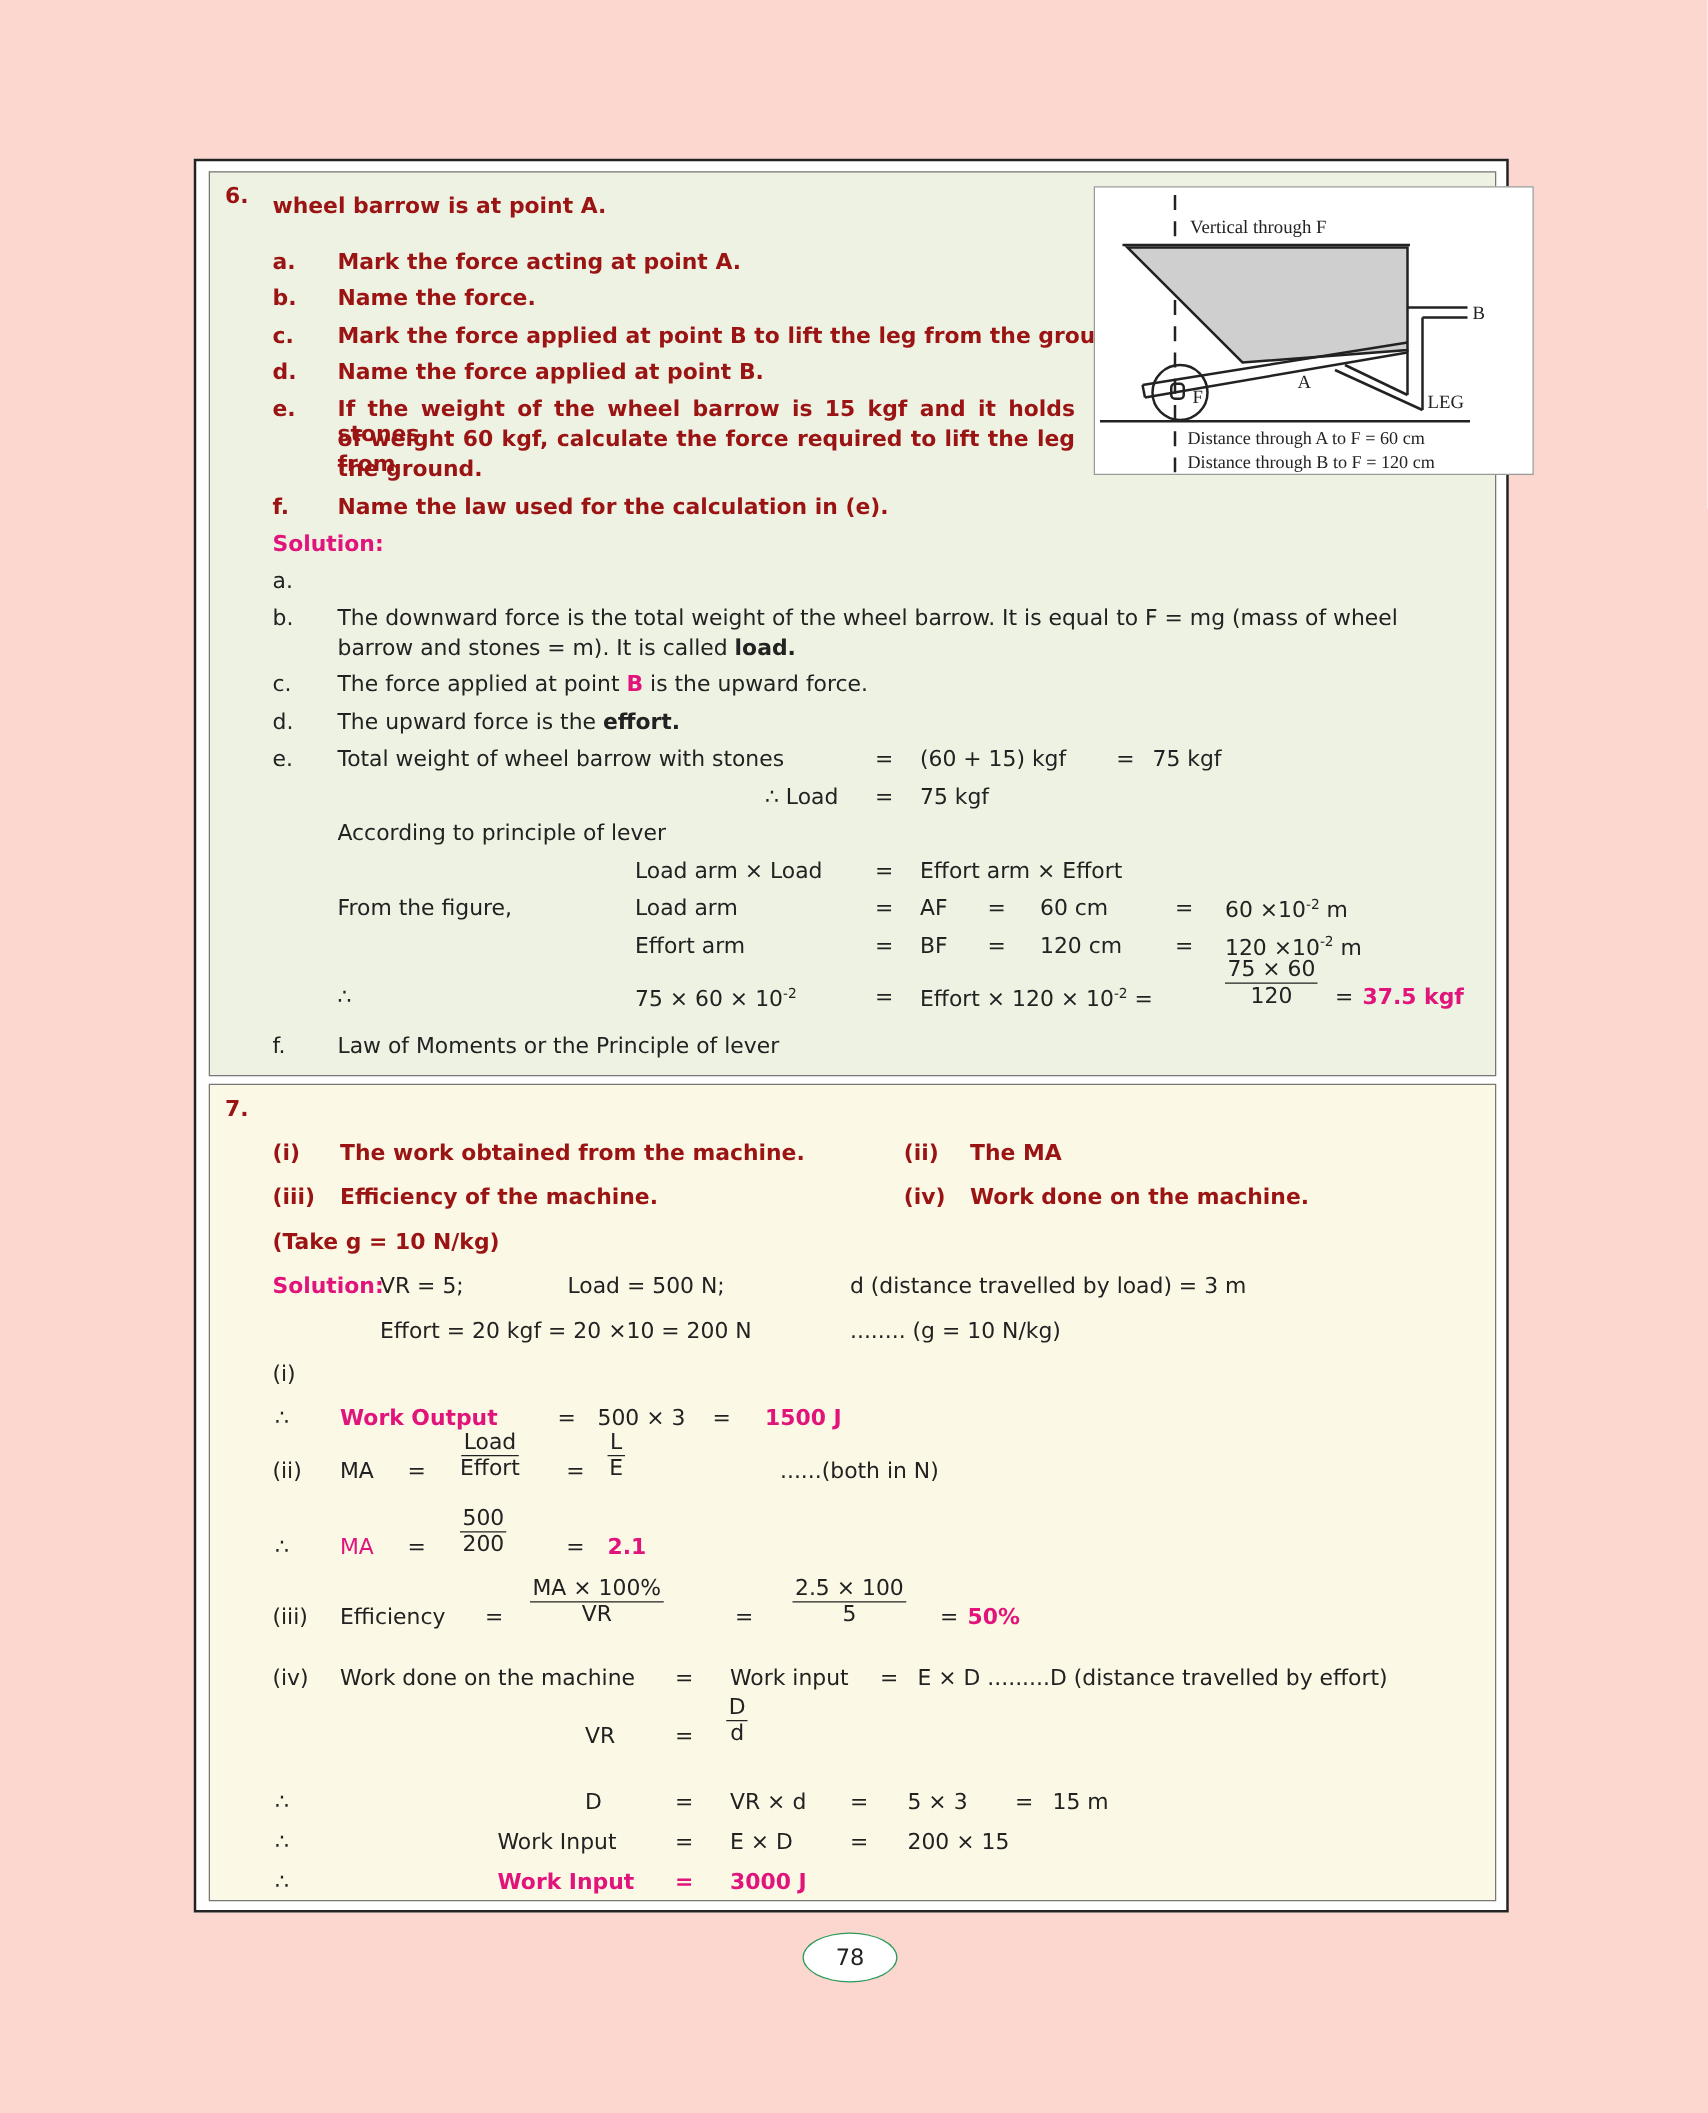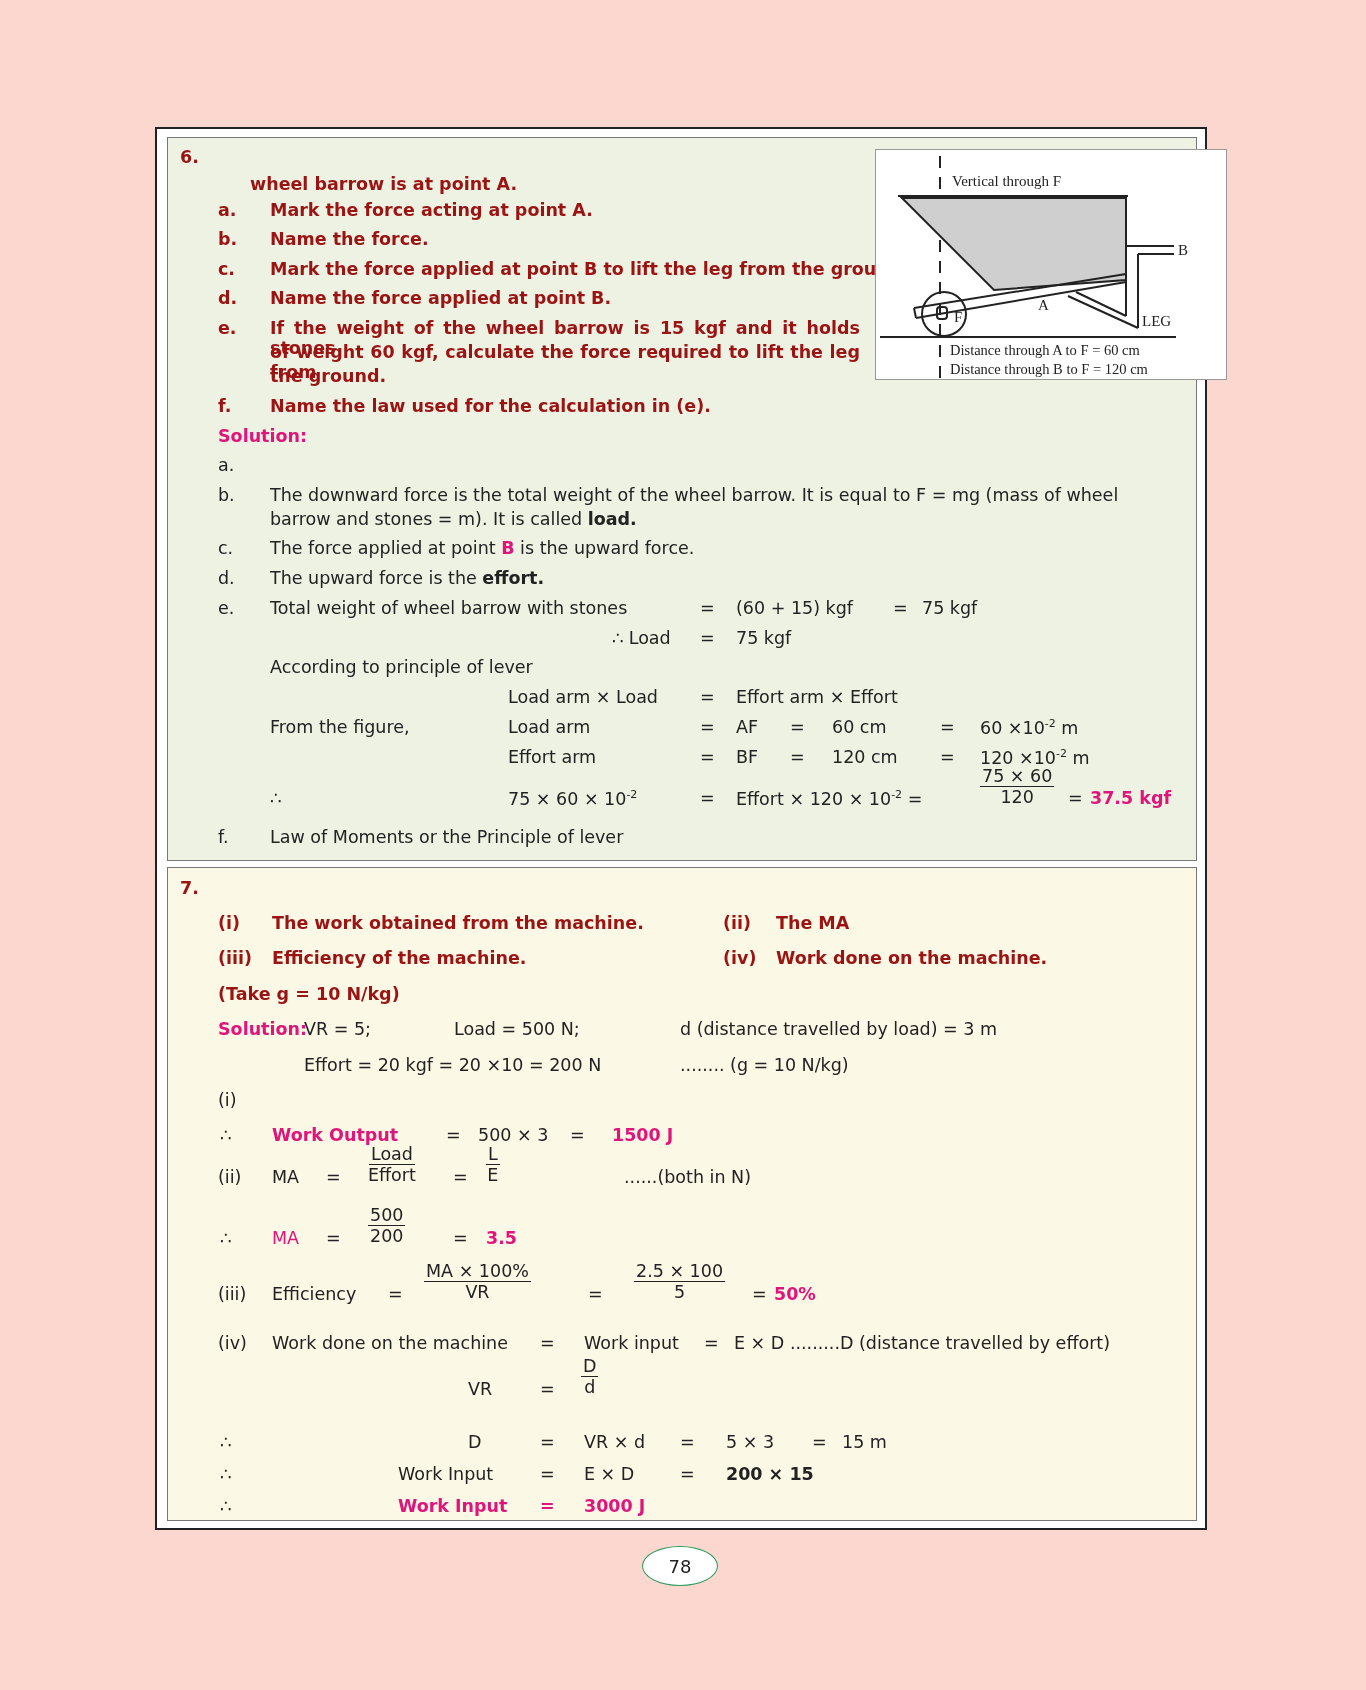--- a/index.html
+++ b/index.html
@@ -25,21 +25,21 @@
              border-radius:50%; background:#fff; box-sizing:border-box; display:flex; align-items:center; justify-content:center;
              font-size:18px; color:#222; }
 </style>
 </head>
 <body>
 
 <div class="frame">
 
   <div class="box box1">
     <span class="abs q" style="left:12px;top:9px;">6.</span>
-    <span class="abs q" style="left:50px;top:36px;margin-left:32px;">wheel barrow is at point A.</span>
+    <span class="abs q" style="left:50px;top:17px;">wheel barrow is at point A.</span>
 
     <span class="abs q" style="left:50px;top:62px;">a.</span>
     <span class="abs q" style="left:102px;top:62px;">Mark the force acting at point A.</span>
     <span class="abs q" style="left:50px;top:91px;">b.</span>
     <span class="abs q" style="left:102px;top:91px;">Name the force.</span>
     <span class="abs q" style="left:50px;top:121px;">c.</span>
     <span class="abs q" style="left:102px;top:121px;">Mark the force applied at point B to lift the leg from the ground.</span>
     <span class="abs q" style="left:50px;top:150px;">d.</span>
     <span class="abs q" style="left:102px;top:150px;">Name the force applied at point B.</span>
     <span class="abs q" style="left:50px;top:180px;">e.</span>
@@ -190,21 +190,21 @@
     <span class="abs t" style="left:456px;top:299px;">......(both in N)</span>
 
     <span class="abs t" style="left:52px;top:360px;">∴</span>
     <span class="abs t pkn" style="left:104px;top:360px;">MA</span>
     <span class="abs t" style="left:158px;top:360px;">=</span>
     <span class="abs t" style="left:200px;top:337px;"><span class="frac">
           <span class="num">500</span>
           <span>200</span>
         </span></span>
     <span class="abs t" style="left:285px;top:360px;">=</span>
-    <span class="abs t pk" style="left:318px;top:360px;">3.5</span>
+    <span class="abs t pk" style="left:318px;top:360px;">2.1</span>
 
     <span class="abs t" style="left:50px;top:416px;">(iii)</span>
     <span class="abs t" style="left:104px;top:416px;">Efficiency</span>
     <span class="abs t" style="left:220px;top:416px;">=</span>
     <span class="abs t" style="left:256px;top:393px;"><span class="frac">
           <span class="num">MA × 100%</span>
           <span>VR</span>
         </span></span>
     <span class="abs t" style="left:420px;top:416px;">=</span>
     <span class="abs t" style="left:466px;top:393px;"><span class="frac">
@@ -235,21 +235,21 @@
     <span class="abs t" style="left:512px;top:564px;">=</span>
     <span class="abs t" style="left:558px;top:564px;">5 × 3</span>
     <span class="abs t" style="left:644px;top:564px;">=</span>
     <span class="abs t" style="left:674px;top:564px;">15 m</span>
 
     <span class="abs t" style="left:52px;top:596px;">∴</span>
     <span class="abs t" style="left:230px;top:596px;">Work Input</span>
     <span class="abs t" style="left:372px;top:596px;">=</span>
     <span class="abs t" style="left:416px;top:596px;">E × D</span>
     <span class="abs t" style="left:512px;top:596px;">=</span>
-    <span class="abs t" style="left:558px;top:596px;font-weight:bold;">200 × 15</span>
+    <span class="abs t" style="left:558px;top:596px;">200 × 15</span>
 
     <span class="abs t" style="left:52px;top:628px;">∴</span>
     <span class="abs t pk" style="left:230px;top:628px;">Work Input</span>
     <span class="abs t pk" style="left:372px;top:628px;">=</span>
     <span class="abs t pk" style="left:416px;top:628px;">3000 J</span>
   </div>
 </div>
 
 <div class="pagenum">
     <span>78</span>

